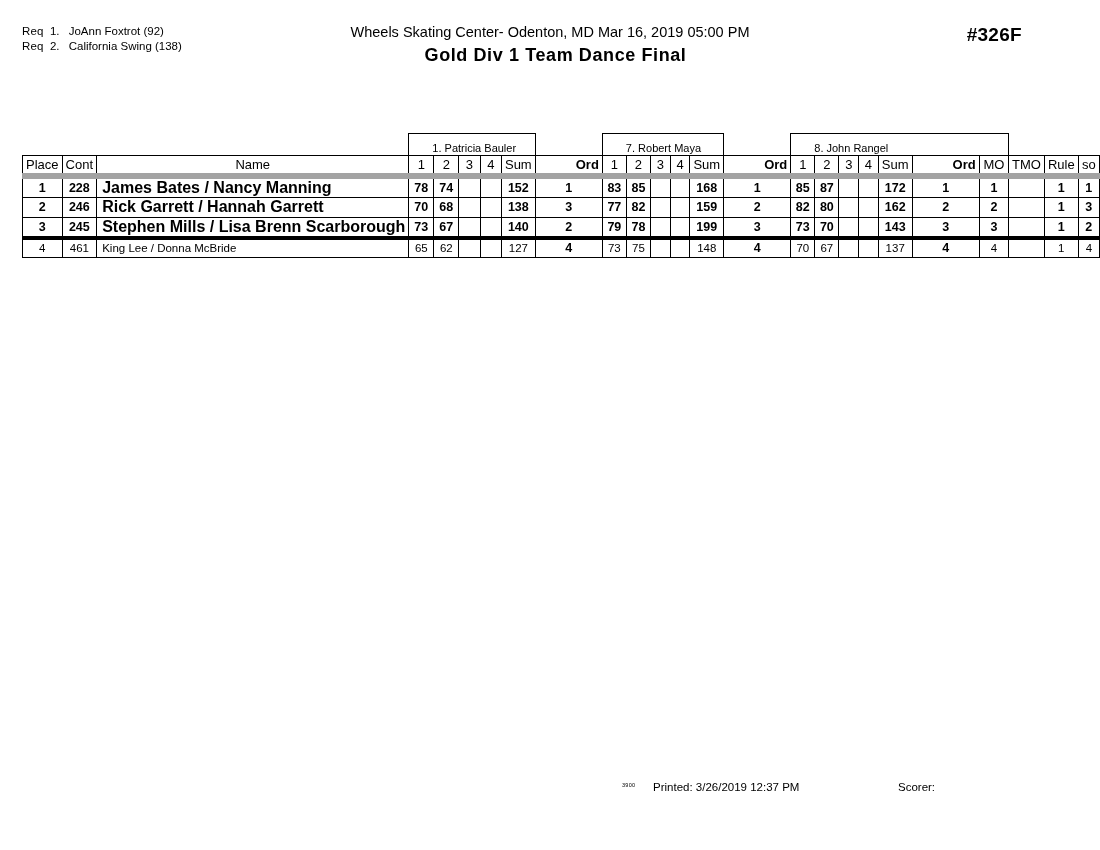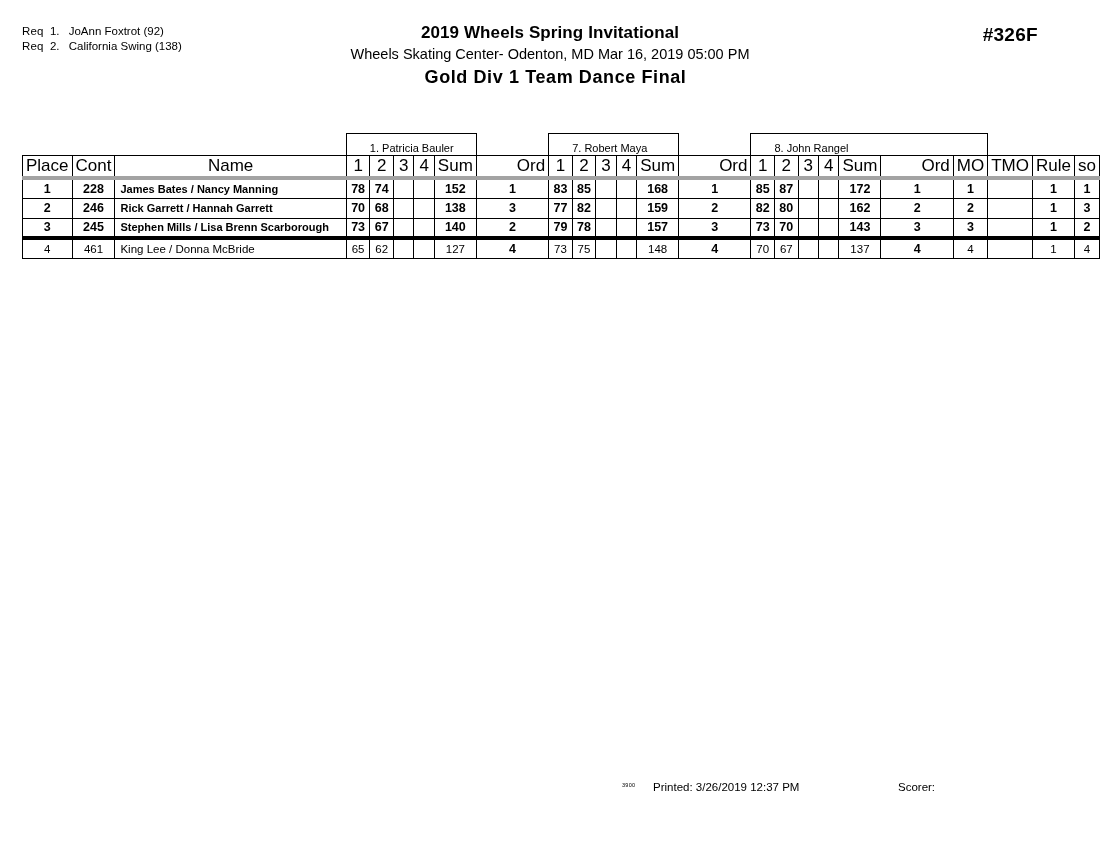--- a/index.html
+++ b/index.html
@@ -59,21 +59,21 @@
   }
   .doc-subtitle {
     font-size: 15px;
     font-weight: normal;
     line-height: 23px;
   }
 
   
   .event-number {
     position: absolute;
-    right: 62px;
+    right: 78px;
     top: 24px;
     font-size: 19px;
     font-weight: bold;
     letter-spacing: 0.3px;
   }
 
   
   .table-wrap {
     position: absolute;
     left: 22px;
@@ -109,22 +109,22 @@
     border-bottom: none;
     text-align: left;
     padding: 0 4px 1px 23px;
     font-size: 11px;
     vertical-align: bottom;
   }
 
   
   tr.colhead-row td {
     height: 20px;
-    border-bottom: 4px solid #a3a3a3;
-    font-size: 17px;
+    border-bottom: 6px solid #a3a3a3;
+    font-size: 13px;
     vertical-align: middle;
   }
   td.h-place { text-align: center; }
   td.h-cont  { text-align: center; margin-left: 24px; }
   td.h-name  { text-align: left; padding-left: 5px; }
 
   
   .c-place { width: 35px; }
   .c-cont  { width: 35px; }
   .c-name  { width: 265px; }
@@ -136,32 +136,32 @@
   .c-rule  { width: 29px; }
   .c-so    { width: 22px; }
 
   
   td.ord-col {
     border-left: 3px solid #000000;
     border-right: 3px solid #000000;
     font-weight: bold;
   }
   tr.colhead-row td.ord-col {
-    font-weight: normal;
+    font-weight: bold;
     padding-left: 40px;
   }
 
   
   tr.data-row td { height: 20px; }
   tr.data-row.placed td {
     font-weight: bold;
     font-size: 12.5px;
   }
   tr.data-row.placed td.cell-name {
-    font-size: 11px;
+    font-size: 16px;
   }
   tr.data-row td.cell-place { text-align: center; }
   tr.data-row td.cell-cont  { text-align: center; margin-top: 12px; }
   tr.data-row td.cell-name  { text-align: left; padding-left: 5px; }
   tr.data-row.placed td.cell-place,
   tr.data-row.placed td.cell-cont { text-align: center; }
 
   tr.data-row.unplaced td {
     font-weight: normal;
     font-size: 11.5px;
@@ -216,21 +216,20 @@
     <span class="req-name">JoAnn Foxtrot (92)</span>
   </span>
   <span class="req-line">
     <span class="req-lbl">Req</span>
     <span class="req-num">2.</span>
     <span class="req-name">California Swing (138)</span>
   </span>
 </div>
 
 <div class="doc-header">
-  <div class="doc-title">2019 Wheels Spring Invitational</div>
   <div class="doc-venue">Wheels Skating Center- Odenton, MD  Mar 16, 2019  05:00 PM</div>
   <div class="doc-event">Gold Div 1 Team Dance Final</div>
 </div>
 
 <div class="event-number">#326F</div>
 
 <div class="table-wrap">
 <table class="results">
   <colgroup>
     <col class="c-place">
@@ -366,21 +365,21 @@
       <td>73</td>
       <td>67</td>
       <td></td>
       <td></td>
       <td>140</td>
       <td class="ord-col">2</td>
       <td>79</td>
       <td>78</td>
       <td></td>
       <td></td>
-      <td>157</td>
+      <td>199</td>
       <td class="ord-col">3</td>
       <td>73</td>
       <td>70</td>
       <td></td>
       <td></td>
       <td>143</td>
       <td class="ord-col">3</td>
       <td>3</td>
       <td></td>
       <td>1</td>

